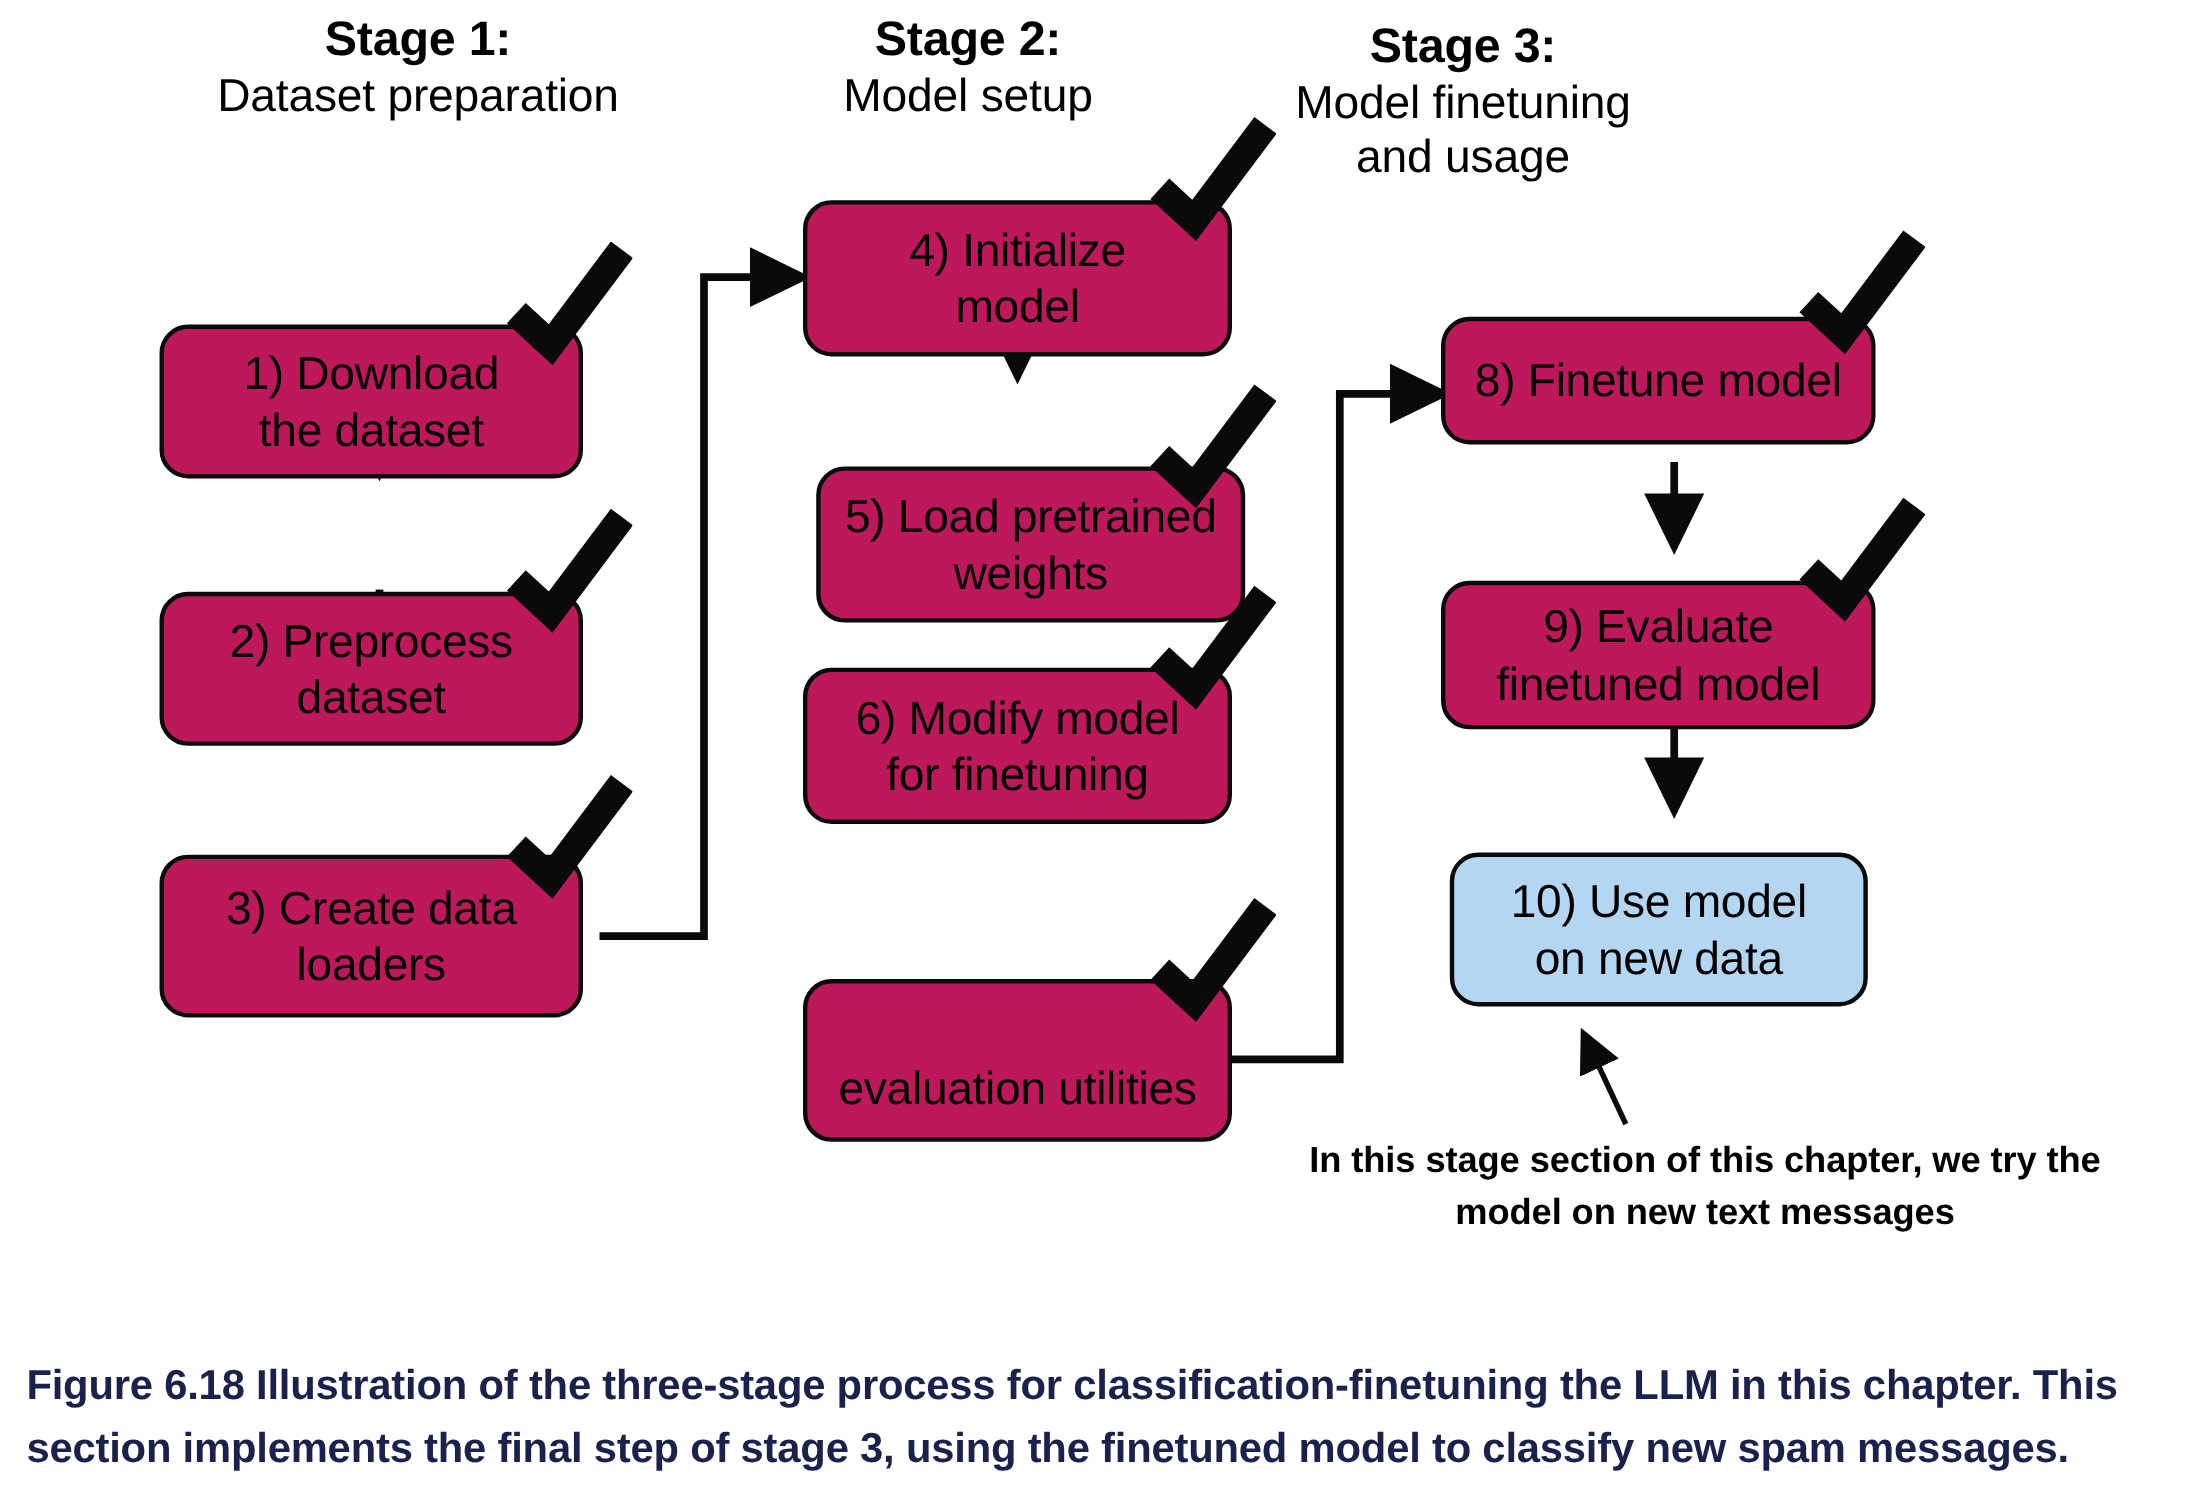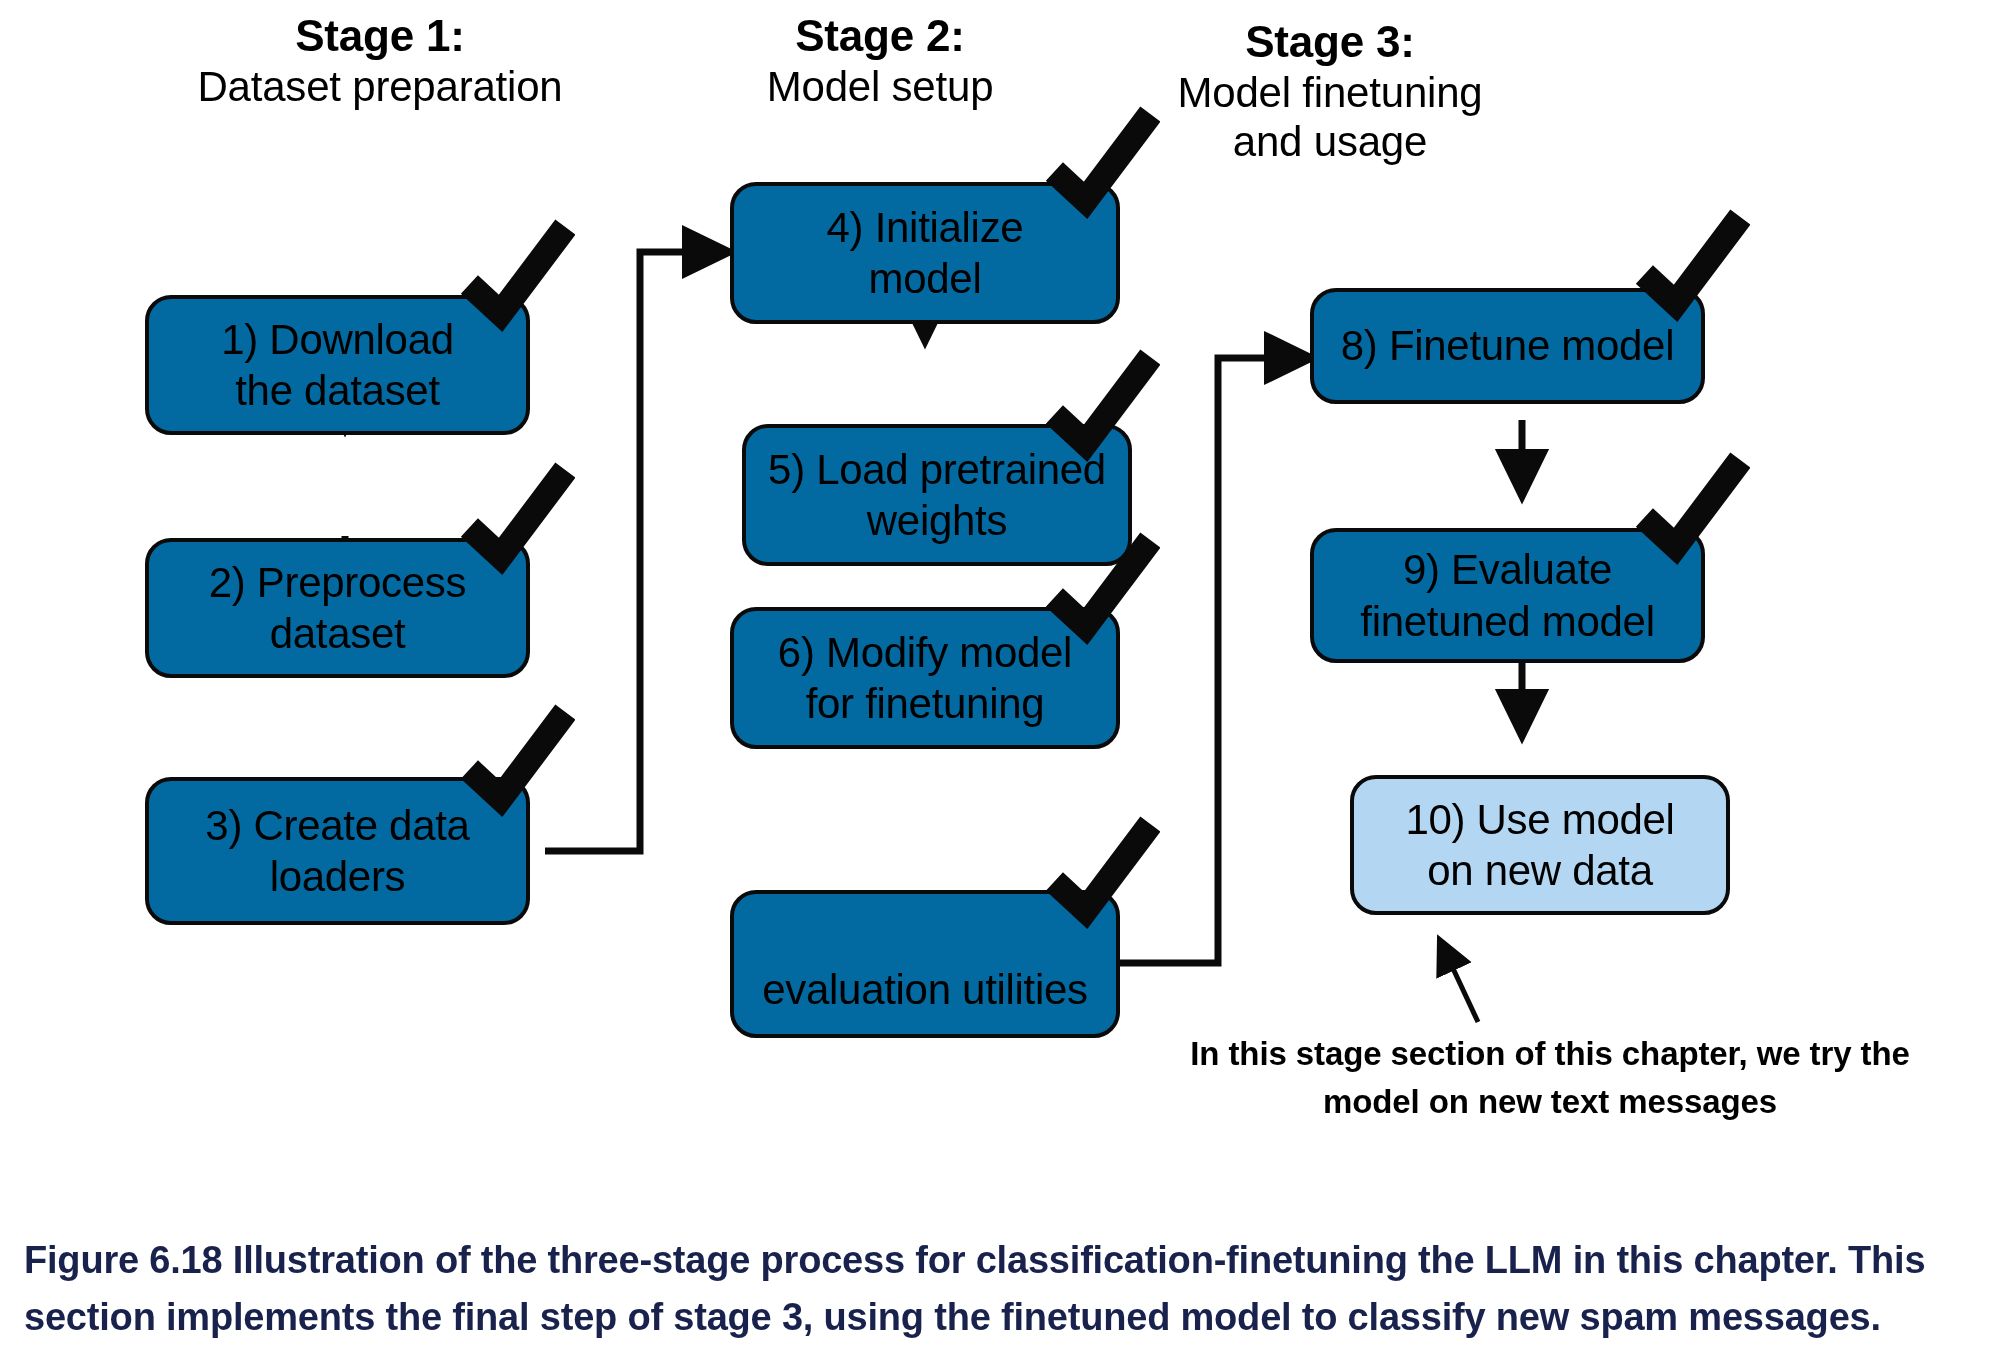--- a/index.html
+++ b/index.html
@@ -45,34 +45,33 @@
   #stage-1-header { left: 60px;   top: 10px;  width: 640px; }
   #stage-2-header { left: 560px;  top: 10px;  width: 640px; }
   #stage-3-header { left: 1010px; top: 16px;  width: 640px; }
 
   
   .node {
     position: absolute;
     box-sizing: border-box;
     border: 4px solid #0a0a0a;
     border-radius: 26px;
-    background: #0369a1;
+    background: #be185d;
     display: flex;
     align-items: center;
     justify-content: center;
     text-align: center;
     font-size: 42px;
     line-height: 1.22;
     letter-spacing: -0.3px;
     z-index: 3;
   }
   .node .node-label { display: block; padding: 0 8px; }
   .node.highlight {
     background: #b3d7f2;
-    margin-left: 32px;
   }
 
   
   .check {
     position: absolute;
     width: 120px;
     height: 120px;
     z-index: 6;
     pointer-events: none;
   }

